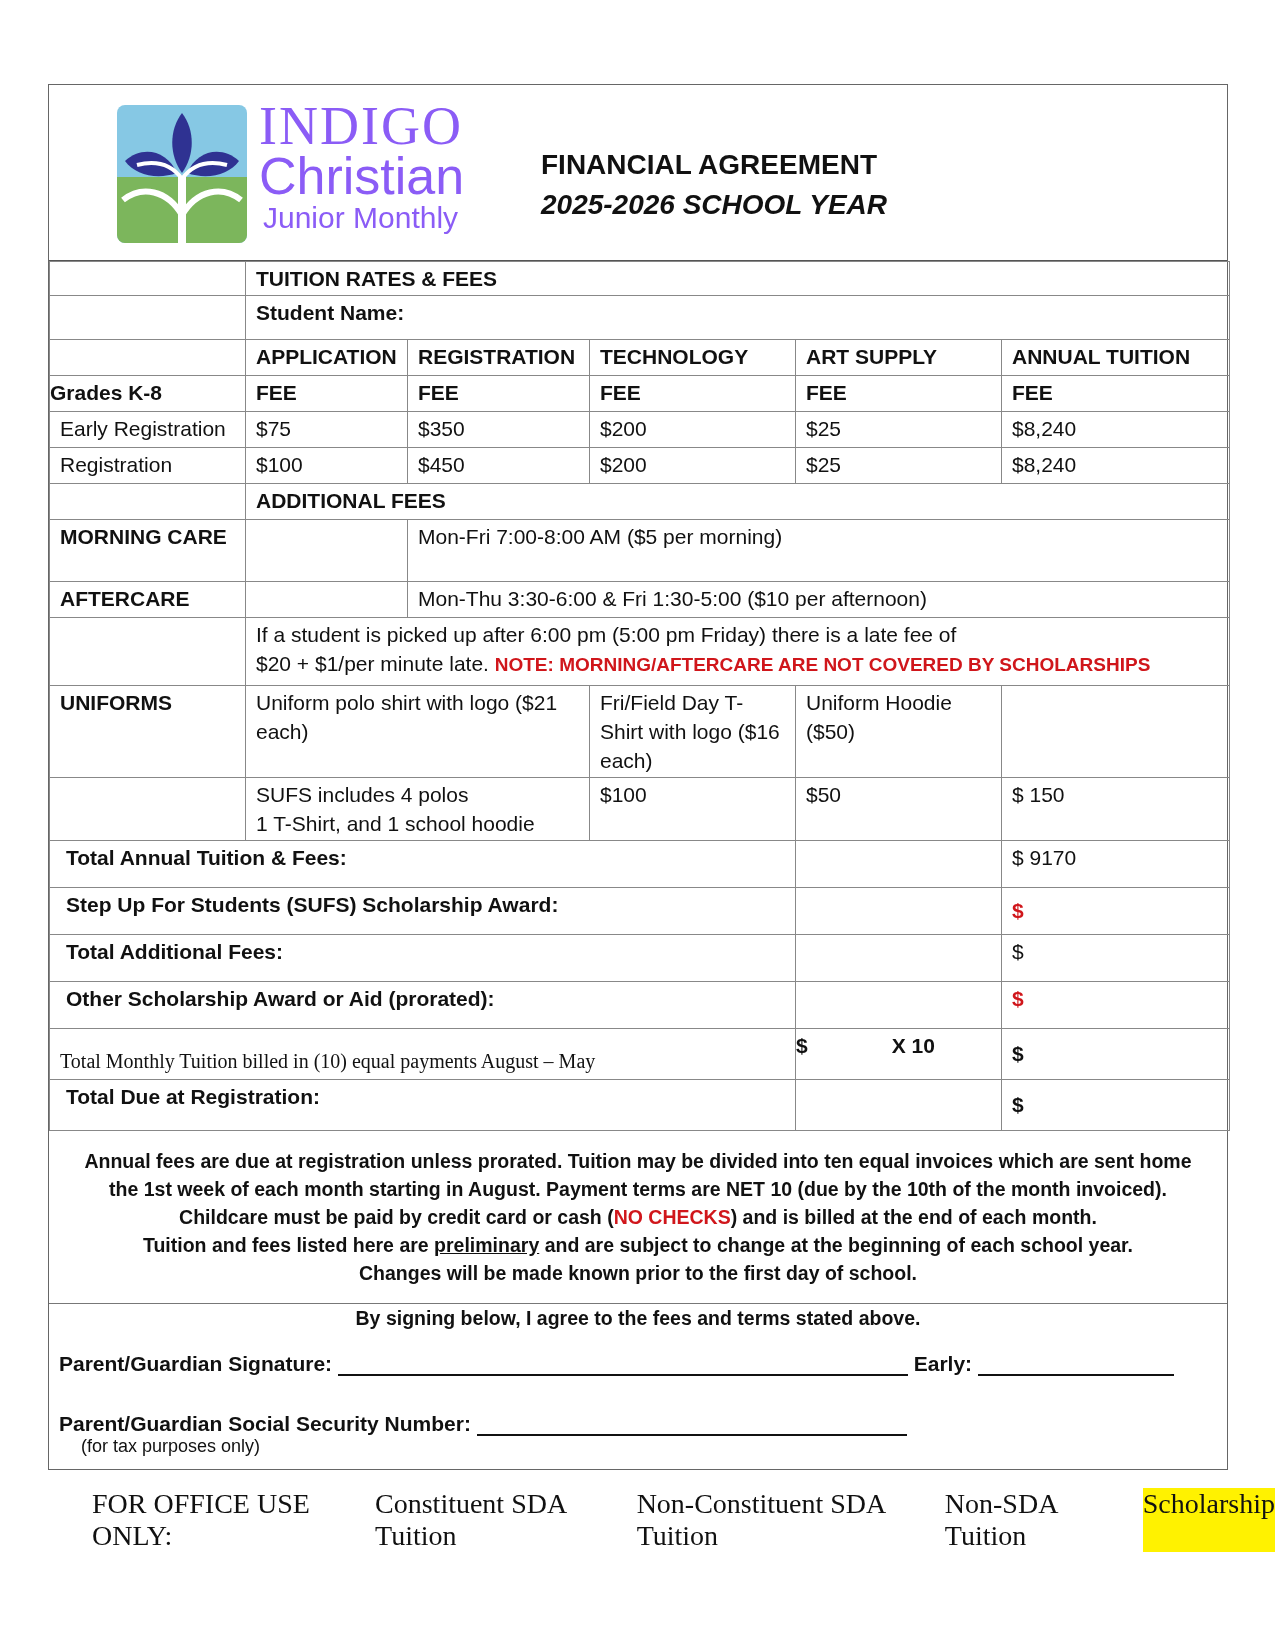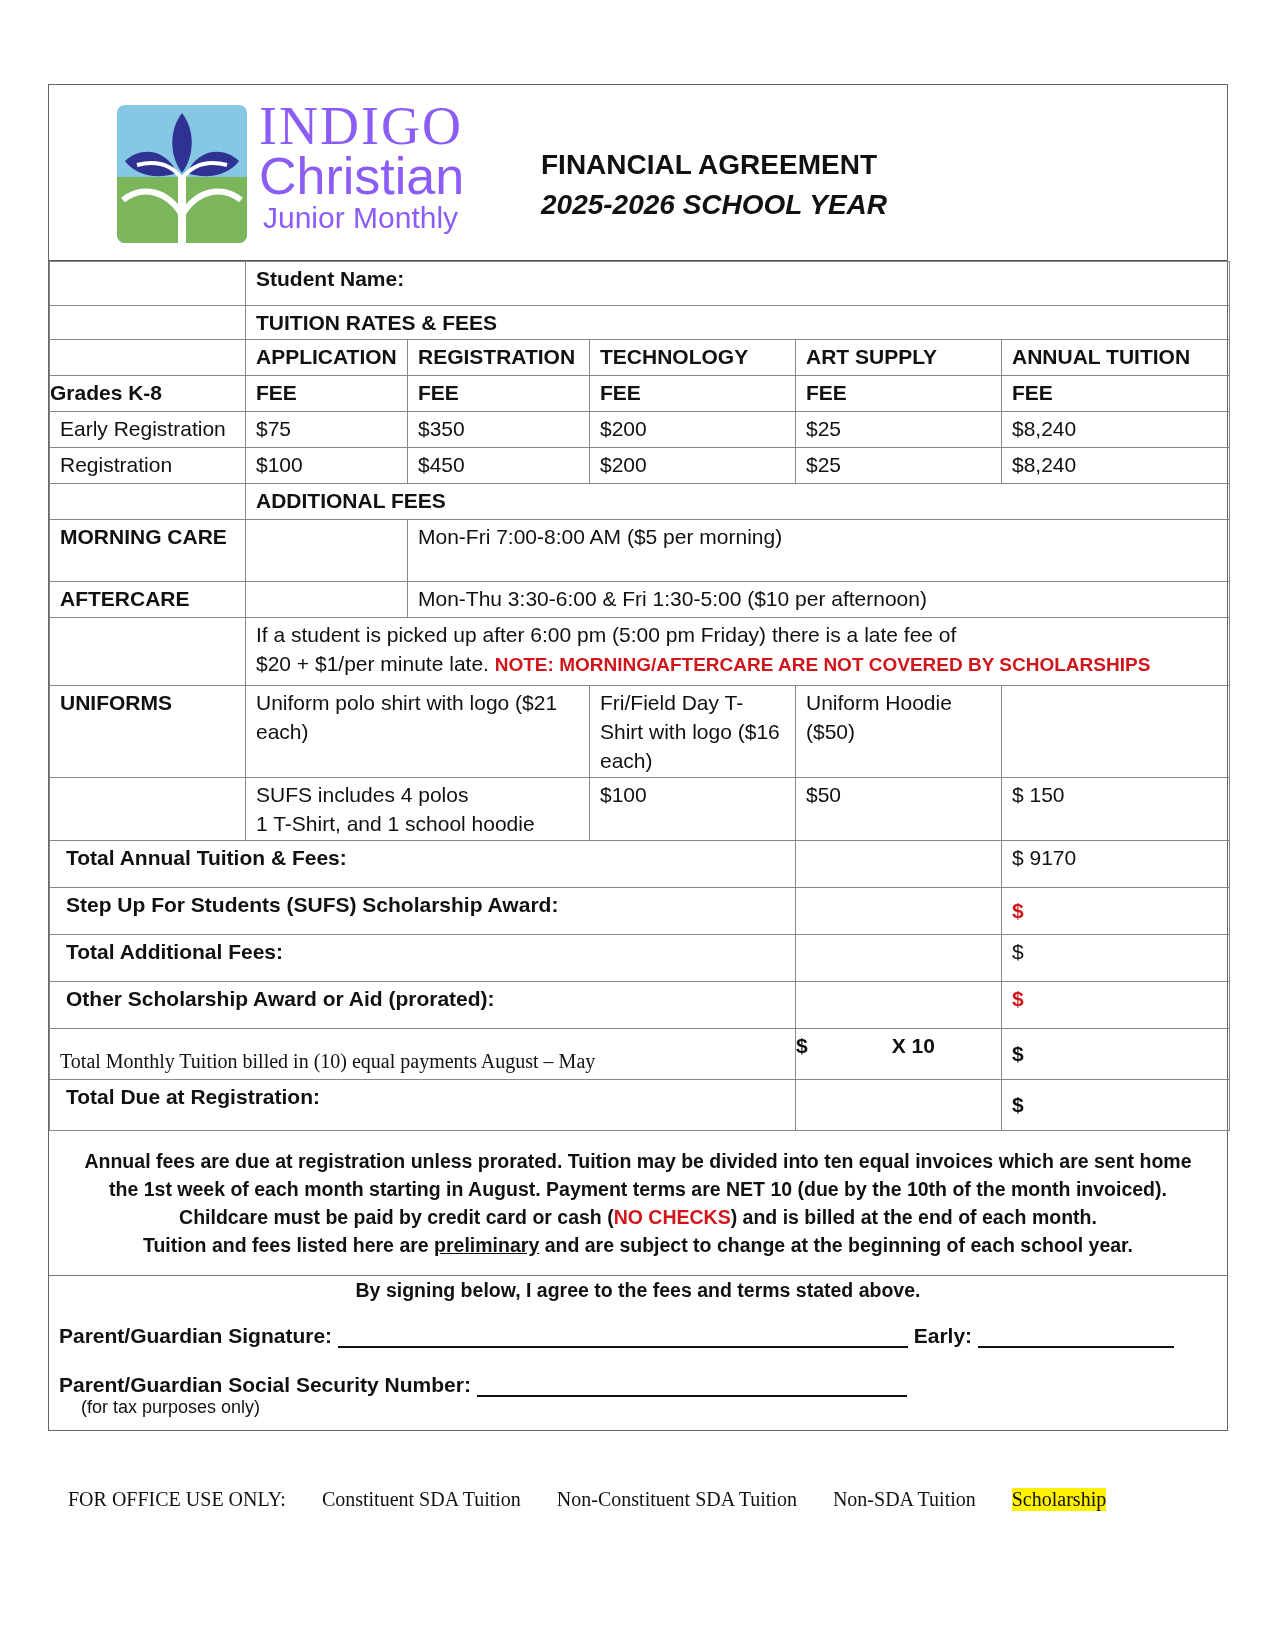--- a/index.html
+++ b/index.html
@@ -20,21 +20,21 @@
   .b { font-weight: bold; }
   .red { color: #d0161b; font-weight: bold; }
   .sm { font-size: 19px; }
   .serif { font-family: "Liberation Serif", serif; font-size: 20px; }
   .notes { text-align: center; font-weight: bold; font-size: 19.5px; line-height: 28px; padding: 16px 8px 16px 8px; border-bottom: 1.5px solid #777; }
   .notes u { text-decoration: underline; }
   .sign { padding: 0 10px 12px 10px; font-size: 21px; }
   .sign .agree { text-align: center; font-weight: bold; font-size: 19.5px; line-height: 28px; }
   .sign .row { font-weight: bold; margin-top: 22px; }
   .line { display: inline-block; border-bottom: 2px solid #111; vertical-align: bottom; height: 22px; }
-  .footer { position: absolute; left: 68px; top: 1488px; font-family: "Liberation Serif", serif; font-size: 20px; display: flex; gap: 36px; }
+  .footer { position: absolute; left: 92px; top: 1488px; font-family: "Liberation Serif", serif; font-size: 28px; display: flex; gap: 36px; }
   .hl { background: #fff200; }
 </style>
 </head>
 <body>
 
 <div class="frame">
   <div class="header">
     <svg class="logo" viewBox="0 0 130 138">
       <rect x="0" y="0" width="130" height="138" rx="8" fill="#86c8e4"></rect>
       <path d="M0 72 H130 V130 a8 8 0 0 1 -8 8 H8 a8 8 0 0 1 -8 -8 Z" fill="#7cb65c"></path>
@@ -61,27 +61,27 @@
   <table>
     <colgroup>
       <col style="width:196px">
         <col style="width:162px">
         <col style="width:182px">
         <col style="width:206px">
         <col style="width:206px">
         <col style="width:228px">
     </colgroup>
     <tbody>
-        <tr style="height:44px">
+        <tr style="height:34px">
+      <td></td>
+      <td colspan="5" class="b">TUITION RATES &amp; FEES</td>
+    </tr>
+    <tr style="height:44px">
       <td></td>
       <td colspan="5" class="b"><span>Student Name:</span> <span></span></td>
-    </tr>
-    <tr style="height:34px">
-      <td></td>
-      <td colspan="5" class="b">TUITION RATES &amp; FEES</td>
     </tr>
     <tr style="height:36px">
       <td></td>
       <td class="b">APPLICATION</td>
       <td class="b">REGISTRATION</td>
       <td class="b">TECHNOLOGY</td>
       <td class="b">ART SUPPLY</td>
       <td class="b">ANNUAL TUITION</td>
     </tr>
     <tr style="height:36px">
@@ -177,31 +177,32 @@
       <td class="b" style="padding-top:10px">$</td>
     </tr>
   </tbody>
     </table>
 
   <div class="notes">
     <div>Annual fees are due at registration unless prorated. Tuition may be divided into ten equal invoices which are sent home</div>
     <div>the 1st week of each month starting in August. Payment terms are NET 10 (due by the 10th of the month invoiced).</div>
     <div><span>Childcare must be paid by credit card or cash (</span><span class="red">NO CHECKS</span><span>) and is billed at the end of each month.</span></div>
     <div><span>Tuition and fees listed here are </span><u>preliminary</u><span> and are subject to change at the beginning of each school year.</span></div>
+    <div>Changes will be made known prior to the first day of school.</div>
   </div>
 
   <div class="sign">
     <div class="agree">By signing below, I agree to the fees and terms stated above.</div>
     <div class="row" style="margin-top:20px">
       <span>Parent/Guardian Signature:</span>
       <span class="line" style="width:570px"></span>
       <span>Early:</span>
       <span class="line" style="width:196px"></span>
     </div>
-    <div class="row" style="margin-top:25px">
+    <div class="row" style="margin-top:36px">
       <span>Parent/Guardian Social Security Number:</span>
       <span class="line" style="width:430px"></span>
     </div>
     <div style="font-size:18px;padding-left:22px">(for tax purposes only)</div>
   </div>
 </div>
 
 <div class="footer">
   <span>FOR OFFICE USE ONLY:</span>
   <span>Constituent SDA Tuition</span>

